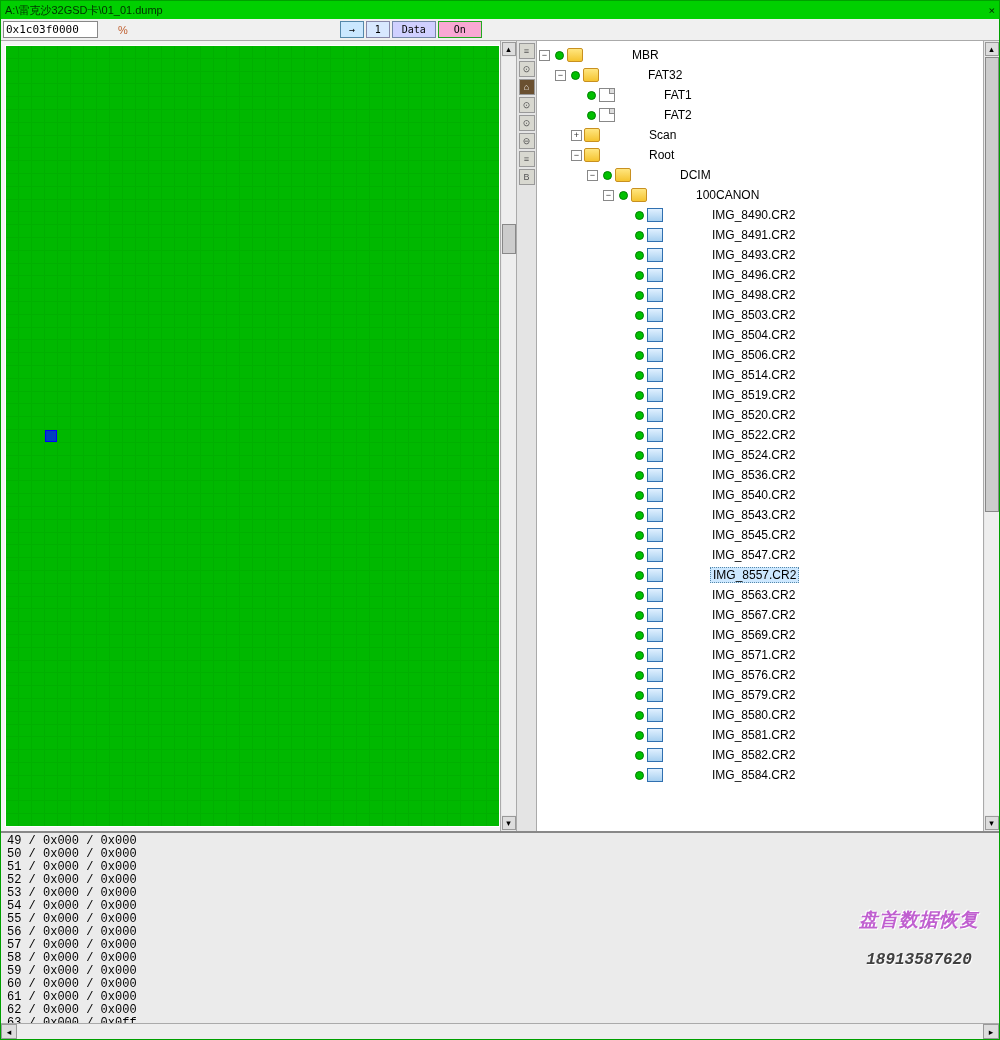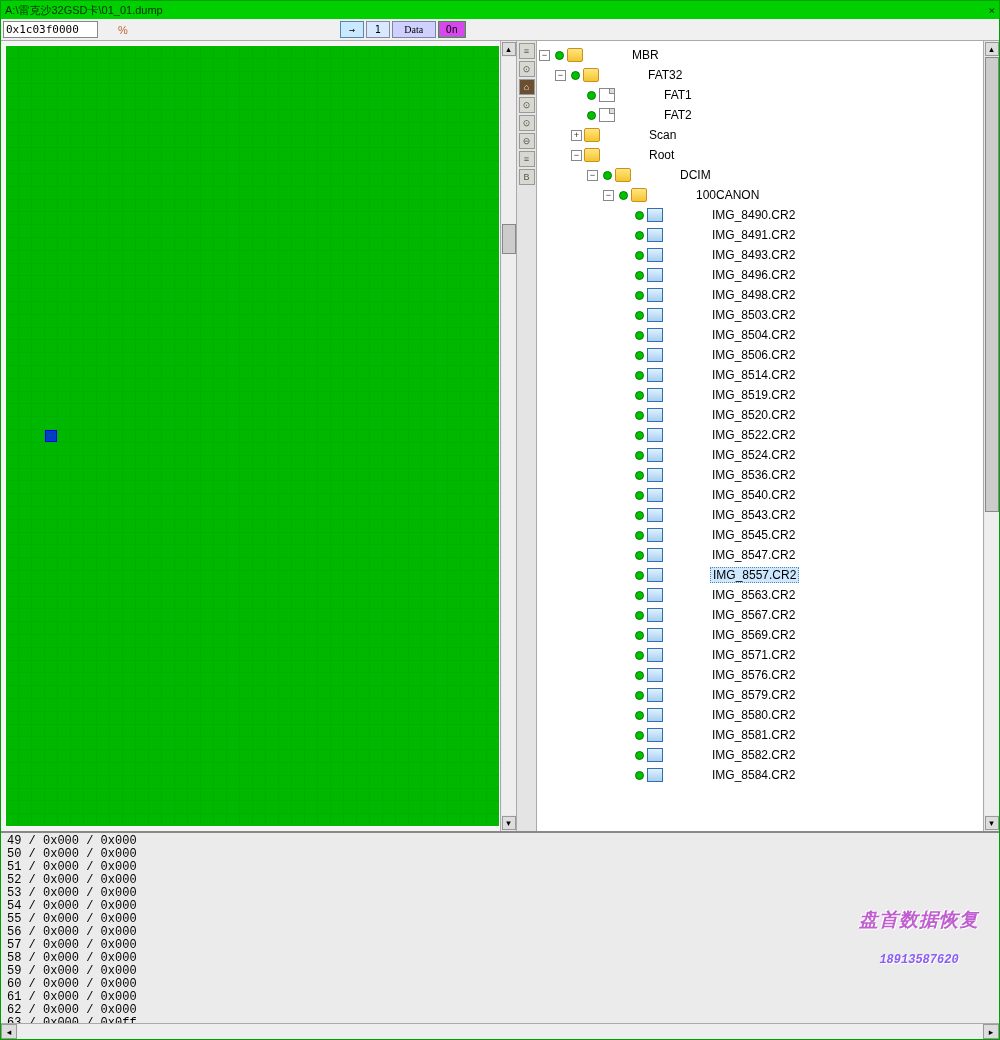--- a/index.html
+++ b/index.html
@@ -6,22 +6,22 @@
 body { font-family: "Microsoft YaHei", Arial, sans-serif; font-size: 11px; background: #e8e8e8; overflow: hidden; }
 .window { width: 1000px; height: 1040px; border: 1px solid #00a000; display: flex; flex-direction: column; }
 .titlebar { background: #00d000; height: 18px; display: flex; align-items: center; padding: 0 4px; font-size: 11px; color: #003000; }
 .titlebar .close { margin-left: auto; cursor: pointer; font-family: monospace; }
 .toolbar { background: #f0f0f0; height: 22px; border-bottom: 1px solid #aaa; display: flex; align-items: center; padding: 2px; gap: 2px; }
 .addr-input { width: 95px; height: 17px; border: 1px solid #888; background: #fff; font-family: monospace; font-size: 11px; padding: 0 2px; }
 .tb-sep { width: 16px; }
 .tb-btn { height: 17px; border: 1px solid #7a7; background: #d4f7d4; font-size: 10px; display: inline-flex; align-items: center; justify-content: center; cursor: pointer; padding: 0 6px; font-family: monospace; }
 .tb-btn.arrow { background: #cae8ff; border-color: #58a; width: 24px; }
 .tb-btn.num { background: #d8e8ff; border-color: #88a; width: 24px; }
-.tb-btn.data { background: #d0d0ff; border-color: #78a; width: 44px; font-family: Liberation Serif, serif; }
-.tb-btn.on { background: #d946ef; border-color: #2a2; width: 28px; }
+.tb-btn.data { background: #d0d0ff; border-color: #78a; width: 44px; }
+.tb-btn.on { background: #f9a8d4; border-color: #2a2; width: 44px; }
 
 .main { flex: 1; display: flex; min-height: 0; }
 .left-pane { width: 516px; display: flex; background: #f4f4f4; border-right: 1px solid #aaa; }
 .grid-wrap { flex: 1; position: relative; }
 .grid { position: absolute; inset: 4px 0 4px 4px; background: #00b000; display: grid; grid-template-columns: repeat(38, 1fr); grid-template-rows: repeat(61, 1fr); gap: 1px; border: 1px solid #fff; }
 .cell { background: #00b800; }
 .cell.sel { background: #0040c0; border: 1px solid #00f; }
 .vscroll { width: 16px; background: #e8e8e8; border-left: 1px solid #aaa; display: flex; flex-direction: column; align-items: center; }
 .vscroll .arrow-btn { width: 14px; height: 14px; background: #ddd; border: 1px solid #999; font-size: 9px; text-align: center; line-height: 12px; cursor: pointer; margin: 1px 0; }
 .vscroll .track { flex: 1; width: 14px; background: #eee; position: relative; }
@@ -43,21 +43,21 @@
 .folder { background: linear-gradient(#ffe680, #f5c430); border: 1px solid #c89020; border-radius: 2px; }
 .file { background: #fff; border: 1px solid #888; position: relative; }
 .file::after { content: ""; position: absolute; top: 0; right: 0; width: 4px; height: 4px; background: #ddd; border-left: 1px solid #888; border-bottom: 1px solid #888; }
 .imgfile { background: linear-gradient(#e0f0ff, #a8d0f0); border: 1px solid #3070b0; }
 .label { padding: 0 2px; margin-left: 44px; }
 
 .bottom { height: 208px; border-top: 2px solid #888; background: #ebebeb; display: flex; flex-direction: column; }
 .log { flex: 1; padding: 2px 6px; font-family: "Courier New", monospace; font-size: 12px; line-height: 13px; white-space: pre; overflow: hidden; position: relative; }
 .watermark { position: absolute; right: 20px; top: 56px; text-align: center; pointer-events: none; }
 .wm1 { font-size: 19px; font-weight: bold; color: #c060d0; text-shadow: 1px 1px 0 #fff, -1px -1px 0 #fff; letter-spacing: 1px; font-style: italic; }
-.wm2 { font-size: 12px; font-weight: bold; color: #8b5cf6; text-shadow: 1px 1px 0 #fff; font-style: italic; }
+.wm2 { font-size: 16px; font-weight: bold; color: #404040; text-shadow: 1px 1px 0 #fff; font-style: italic; }
 .hscroll { height: 16px; background: #e0e0e0; border-top: 1px solid #aaa; display: flex; }
 .hscroll .arrow-btn { width: 16px; background: #ddd; border: 1px solid #999; text-align: center; font-size: 9px; line-height: 14px; cursor: pointer; }
 .hscroll .htrack { flex: 1; background: #eee; }
 </style>
 </head>
 <body>
 
 <div class="window">
   <div class="titlebar">
     <span>A:\雷克沙32GSD卡\01_01.dump</span>

